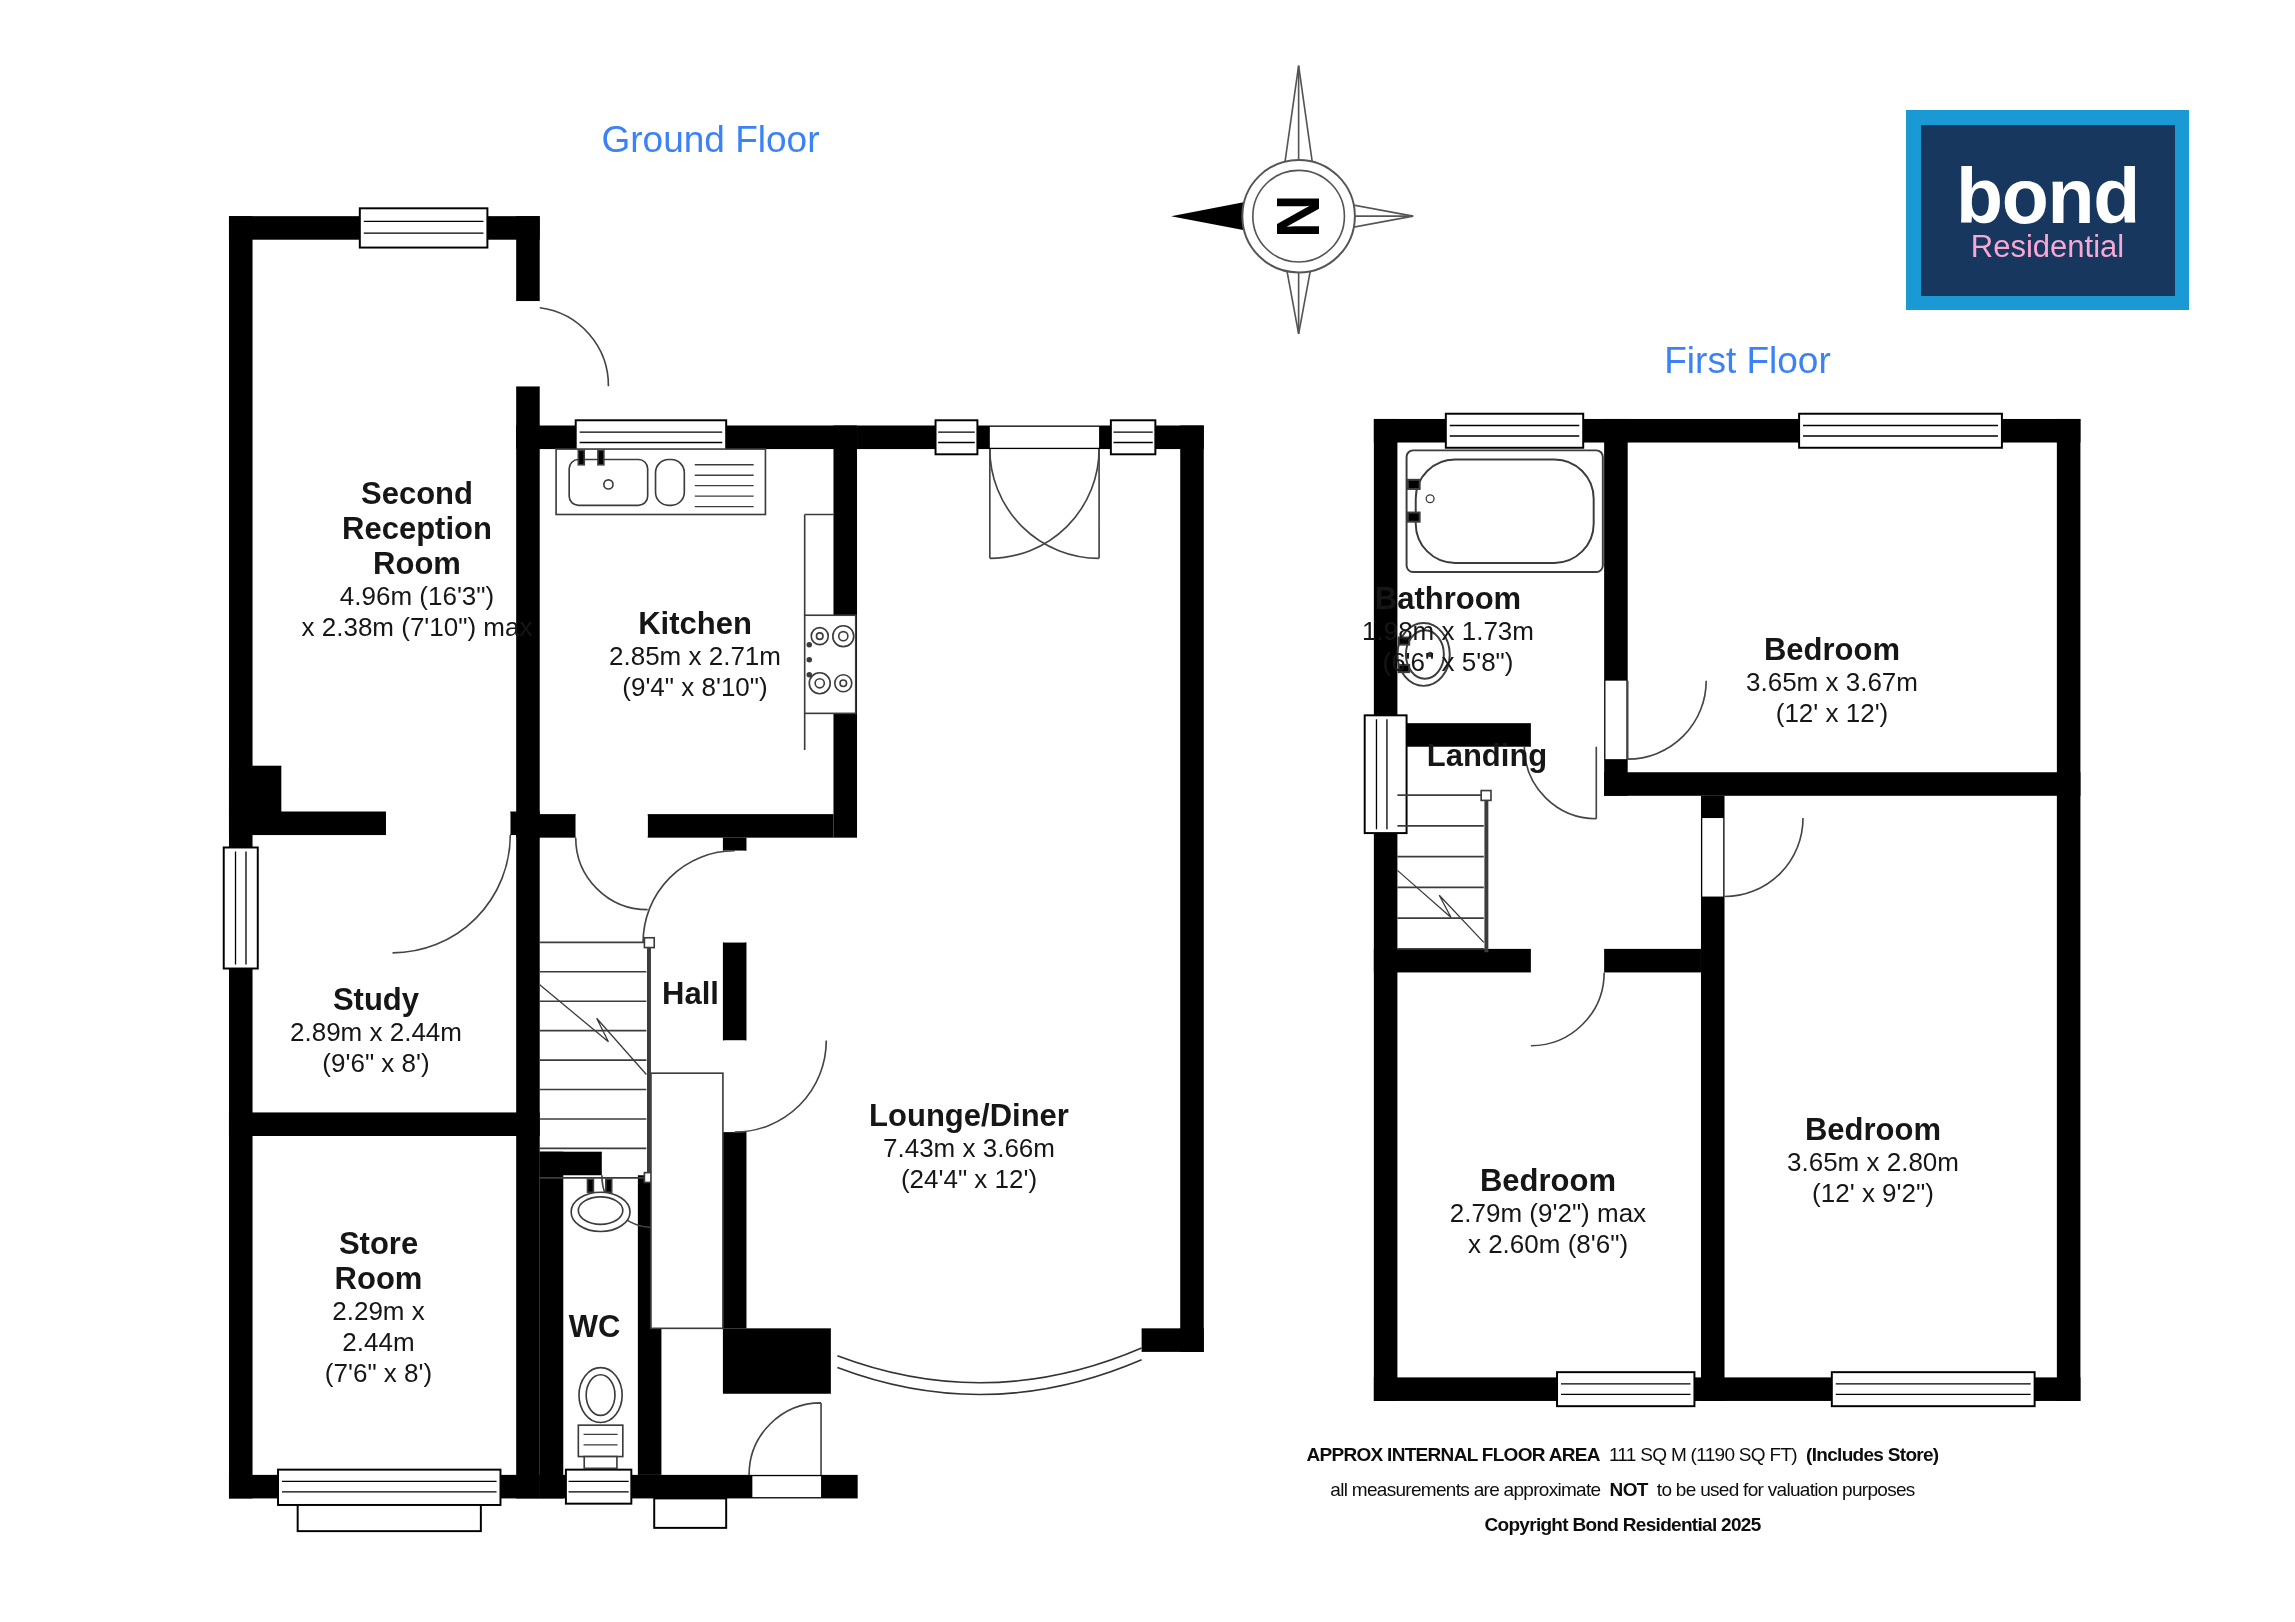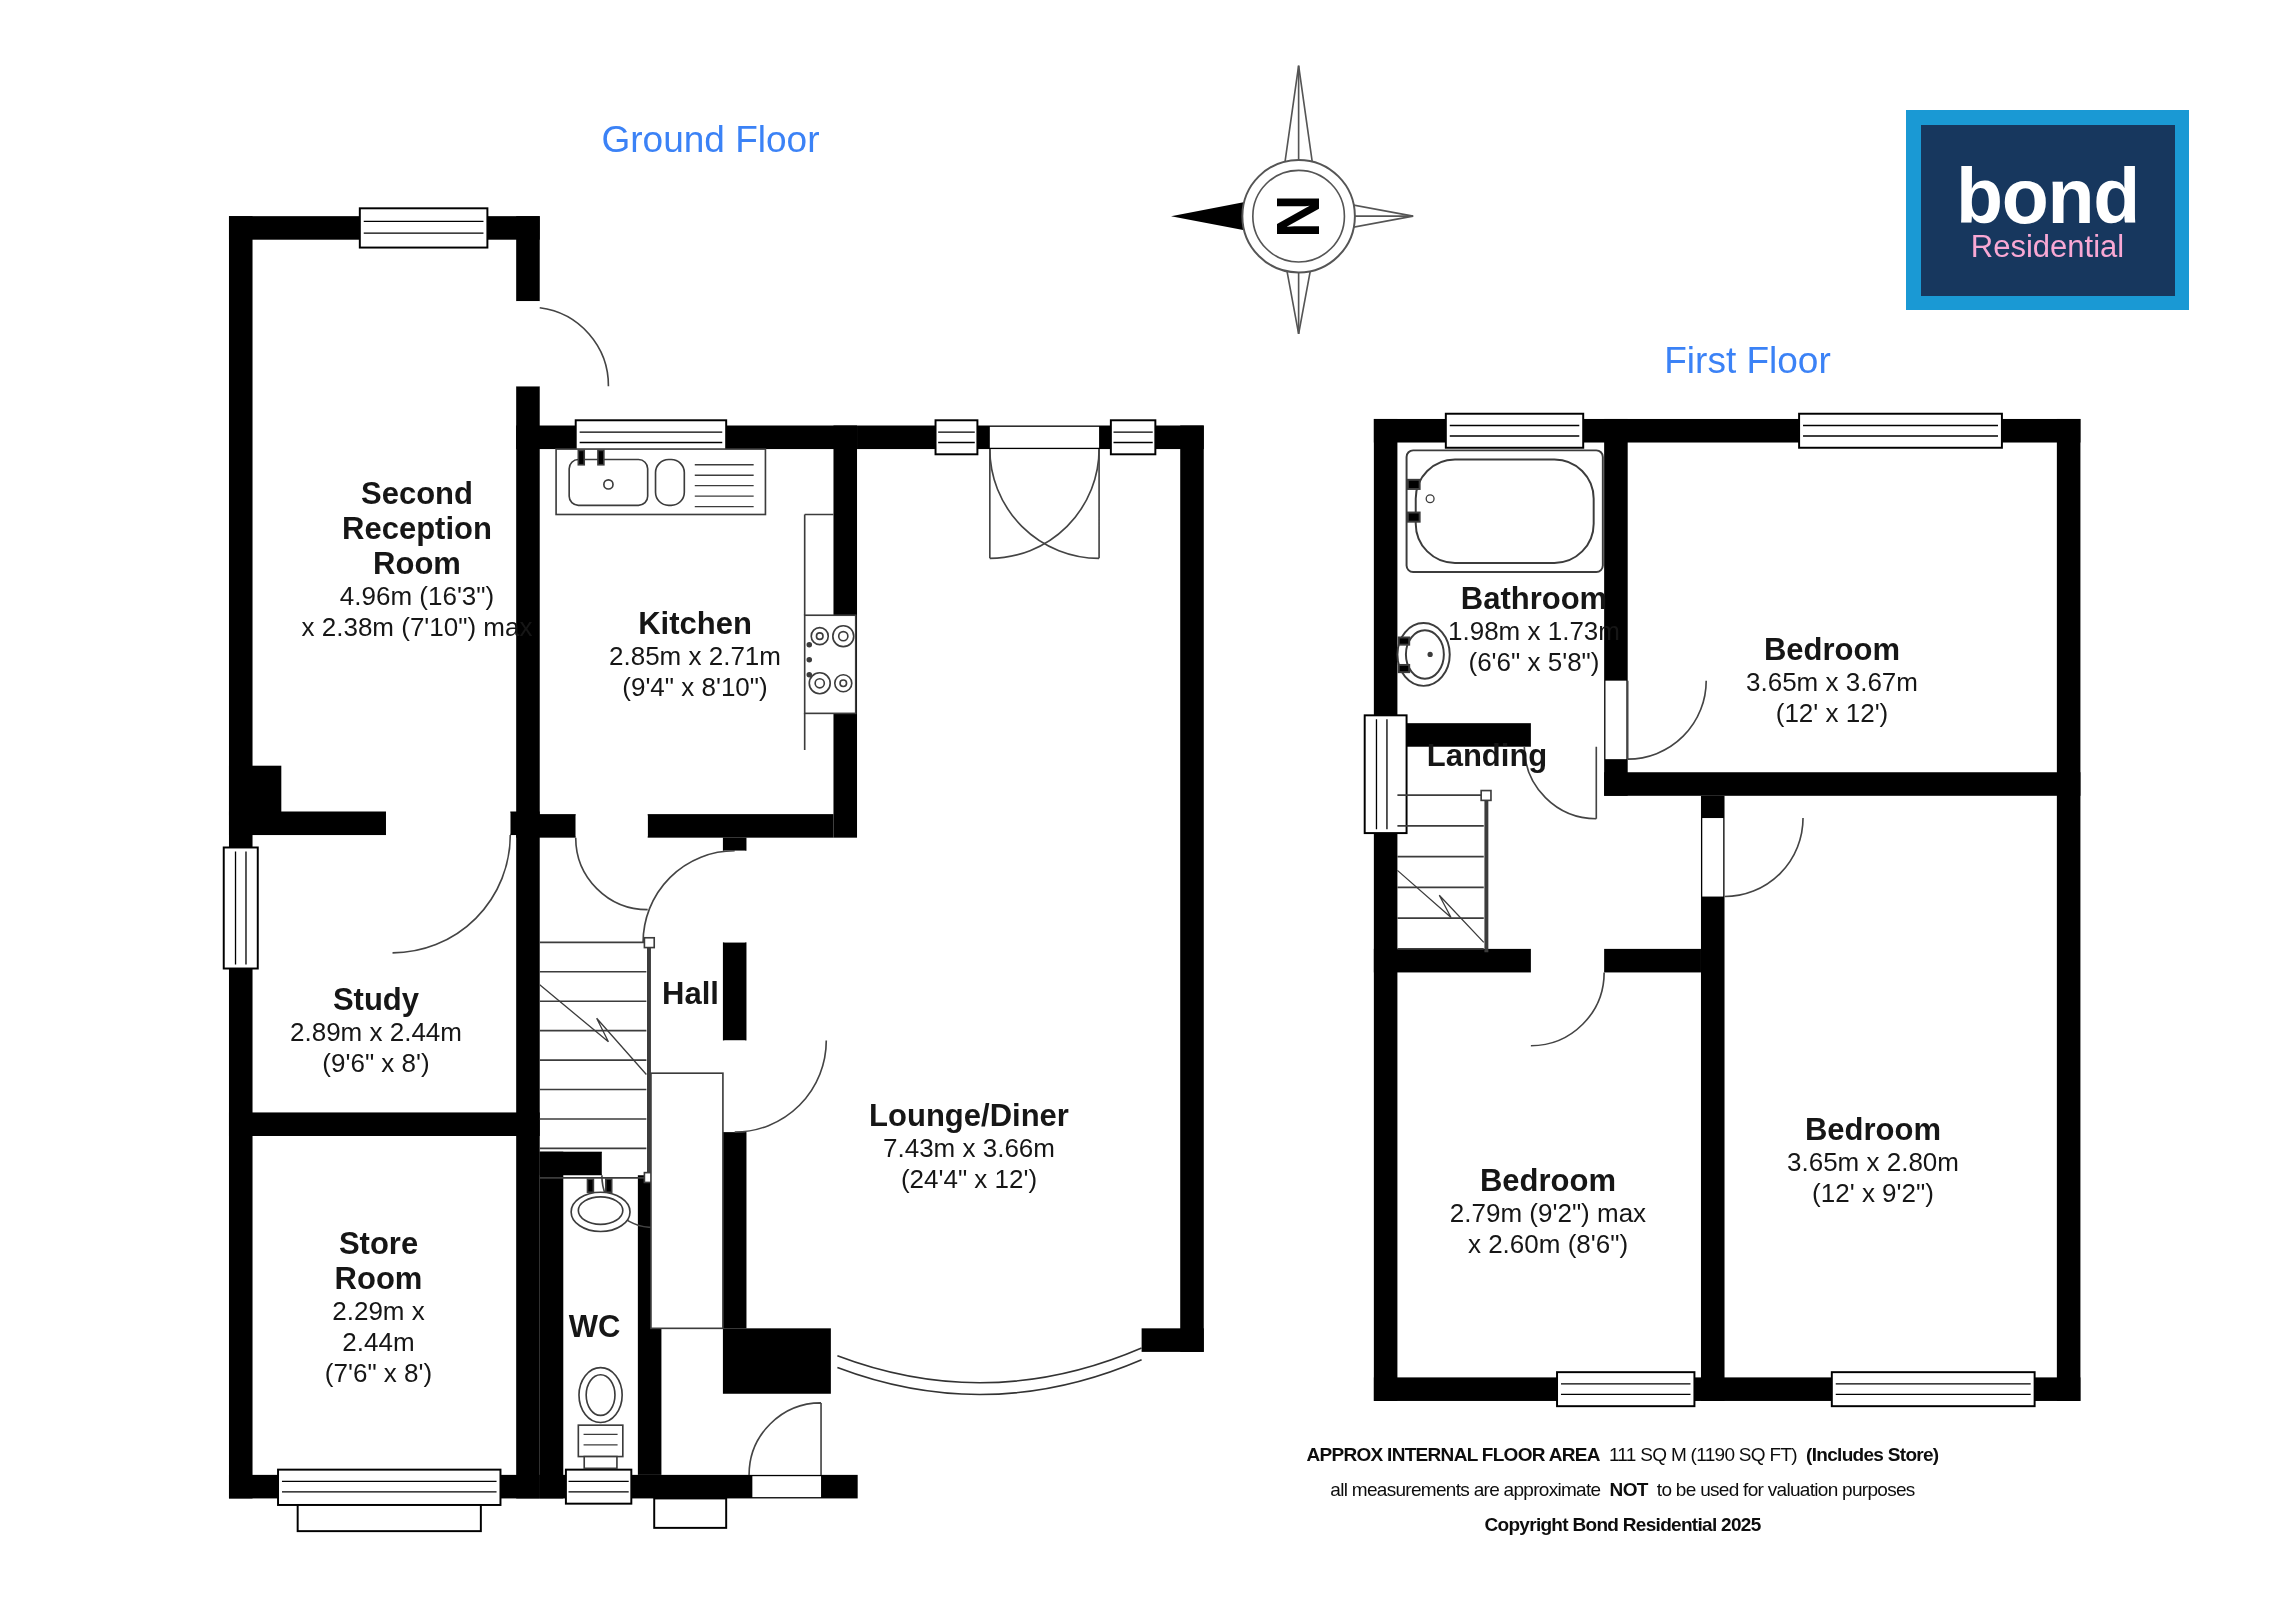--- a/index.html
+++ b/index.html
@@ -270,21 +270,21 @@
 <div class="room-label" style="left:529px;top:1309px;width:131px;">
   <div class="rn">WC</div>
 </div>
 
 <div class="room-label" style="left:851px;top:1098px;width:236px;">
   <div class="rn">Lounge/Diner</div>
   <div class="rd">7.43m x 3.66m</div>
   <div class="rd">(24'4" x 12')</div>
 </div>
 
-<div class="room-label" style="left:1423px;top:581px;width:222px;">
+<div class="room-label" style="left:1337px;top:581px;width:222px;">
   <div class="rn">Bathroom</div>
   <div class="rd">1.98m x 1.73m</div>
   <div class="rd">(6'6" x 5'8")</div>
 </div>
 
 <div class="room-label" style="left:1389px;top:738px;width:196px;">
   <div class="rn">Landing</div>
 </div>
 
 <div class="room-label" style="left:1714px;top:632px;width:236px;">

